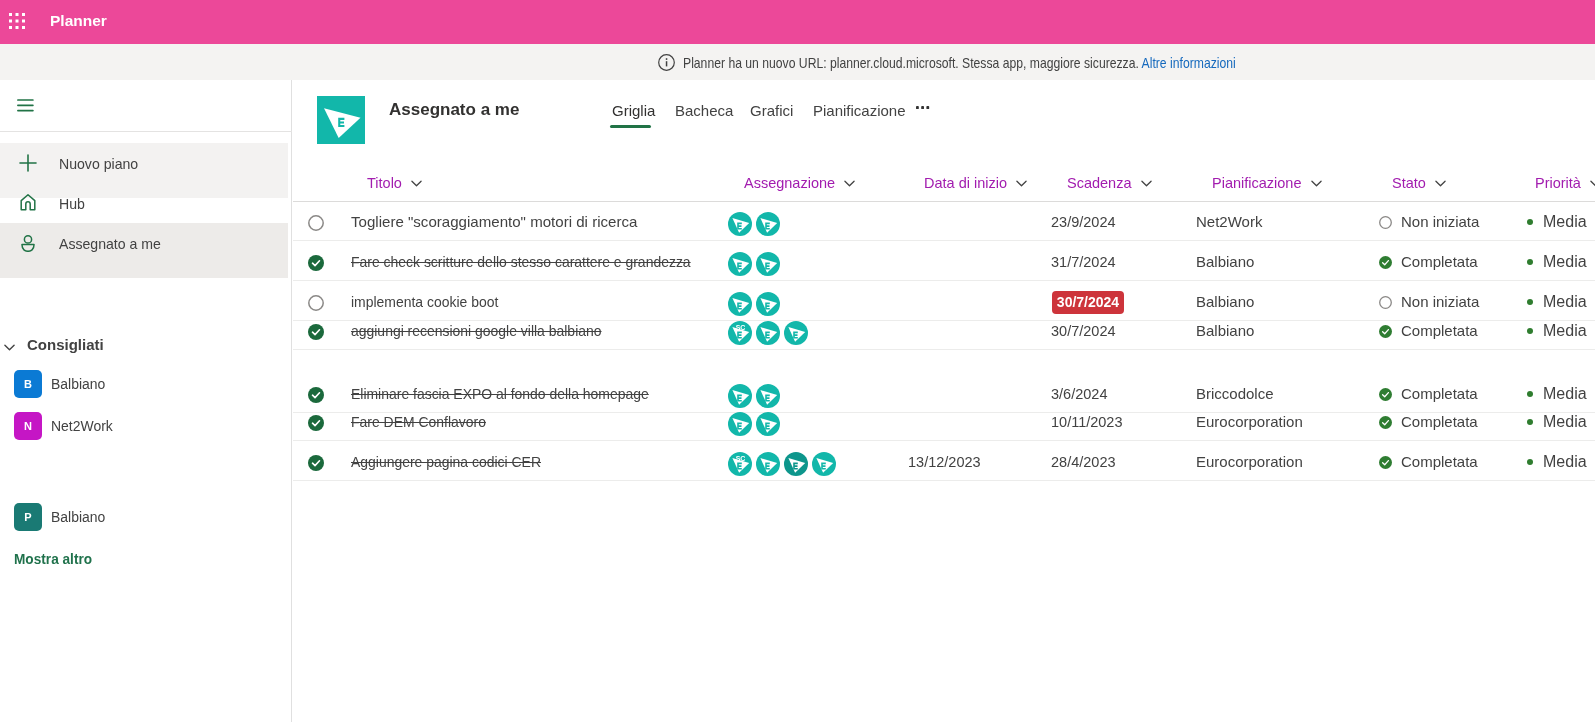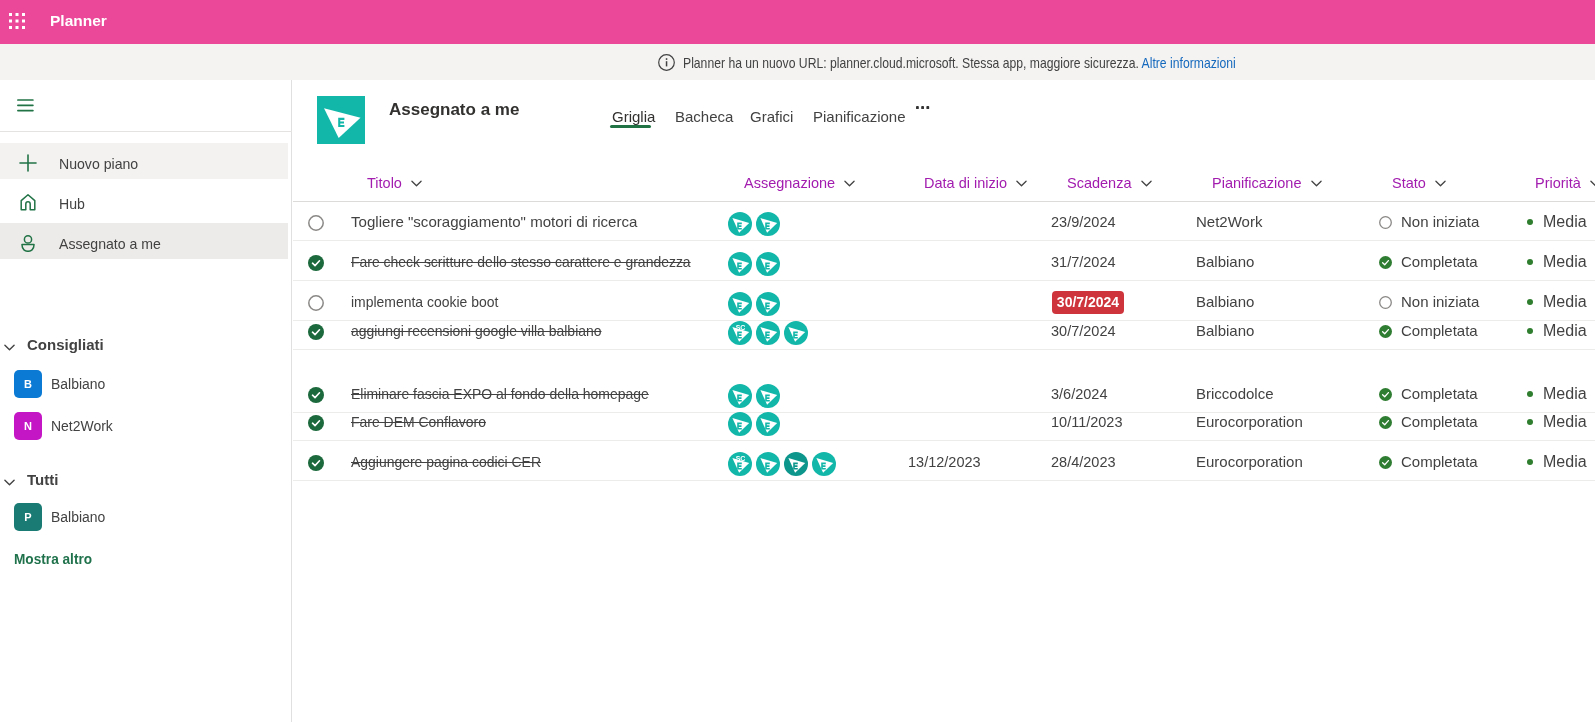--- a/index.html
+++ b/index.html
@@ -11,35 +11,35 @@
 #waffle{position:absolute;left:9px;top:13px}
 
 #infobar{position:absolute;left:0;top:44px;width:1595px;height:36px;background:#f4f3f2}
 #infobar .txt{position:absolute;left:683px;top:0;height:37px;line-height:39px;font-size:14.6px;color:#424242;transform:scaleX(0.835);transform-origin:0 0;white-space:nowrap}
 #infobar .lnk{color:#1569bd}
 #infoicon{position:absolute;left:658px;top:10px}
 
 #side{position:absolute;left:0;top:80px;width:292px;height:642px;background:#fff;border-right:1px solid #e0e0e0}
 #hamb{position:absolute;left:17.3px;top:19px}
 #side .topline{position:absolute;left:0;top:51px;width:292px;height:1px;background:#e4e3e2}
-.srow{position:absolute;left:0;width:288px;height:36px}
+.srow{position:absolute;left:0;width:288px;height:55px}
 .srow .ic{position:absolute;left:19px;top:11px}
 .srow .lb{position:absolute;left:59px;top:0;line-height:41px;font-size:15px;color:#424242;transform:scaleX(0.94);transform-origin:0 50%}
 .sect{position:absolute;left:0;width:288px;height:22px}
 .sect .chev{position:absolute;left:4px;top:8px}
 .sect .lb{position:absolute;left:27px;top:0;font-size:15px;font-weight:700;color:#424242;transform:scaleX(0.9);transform-origin:0 50%}
 .pav{position:absolute;left:14px;width:28px;height:28px;border-radius:5px;color:#fff;
  font-size:11px;font-weight:700;text-align:center;line-height:28px}
 .pname{position:absolute;left:51px;font-size:15.5px;color:#424242;line-height:28px;transform:scaleX(0.9);transform-origin:0 50%}
 #mostra{position:absolute;left:14px;top:469.5px;font-size:15.5px;font-weight:700;color:#20724c;transform:scaleX(0.88);transform-origin:0 0}
 
 #main{position:absolute;left:293px;top:80px;width:1302px;height:642px;background:#fff}
 #logo{position:absolute;left:24px;top:16px}
 #title{position:absolute;left:96px;top:20px;font-size:17px;font-weight:700;color:#323130}
-.tab{position:absolute;top:28px;font-size:15px;color:#424242}
+.tab{position:absolute;top:22px;font-size:15px;color:#424242}
 #tab1{left:319px;color:#323130}
 #tab2{left:382px}
 #tab3{left:457px}
 #tab4{left:520px}
 #tabmore{left:623px;top:25.5px}
 #tabline{position:absolute;left:317px;top:45px;width:41px;height:3px;background:#217346;border-radius:2px}
 
 #thead{position:absolute;left:16px;top:95px;width:1302px;height:17px;font-size:14.5px;color:#a21caf}
 #thead span{position:absolute;top:0;white-space:nowrap}
 .hchev{margin-left:5px;vertical-align:1px}
@@ -143,26 +143,20 @@
         <path d="M1 1 L6 6 L11 1" fill="none" stroke="#424242" stroke-width="1.5" stroke-linecap="round" stroke-linejoin="round"></path>
       </svg>
     <span class="lb" style="transform:scaleX(1)">Consigliati</span>
   </div>
 
   <div class="pav" style="top:290px;background:#0b7ad4">B</div>
   <div class="pname" style="top:290px">Balbiano</div>
   <div class="pav" style="top:332px;background:#c516c5">N</div>
   <div class="pname" style="top:332px">Net2Work</div>
 
-  <div class="sect" style="top:391px">
-    <svg class="chev" width="11" height="7" viewBox="0 0 12 7">
-        <path d="M1 1 L6 6 L11 1" fill="none" stroke="#424242" stroke-width="1.5" stroke-linecap="round" stroke-linejoin="round"></path>
-      </svg>
-    <span class="lb" style="transform:scaleX(1)">Tutti</span>
-  </div>
   <div class="pav" style="top:423px;background:#1a7a74">P</div>
   <div class="pname" style="top:423px">Balbiano</div>
 
   <div id="mostra">Mostra altro</div>
 </div>
 
 <div id="main">
   <svg id="logo" width="48" height="48" viewBox="0 0 48 48">
     <rect width="48" height="48" fill="#12b7aa"></rect>
     <use href="#glyphE"></use>

